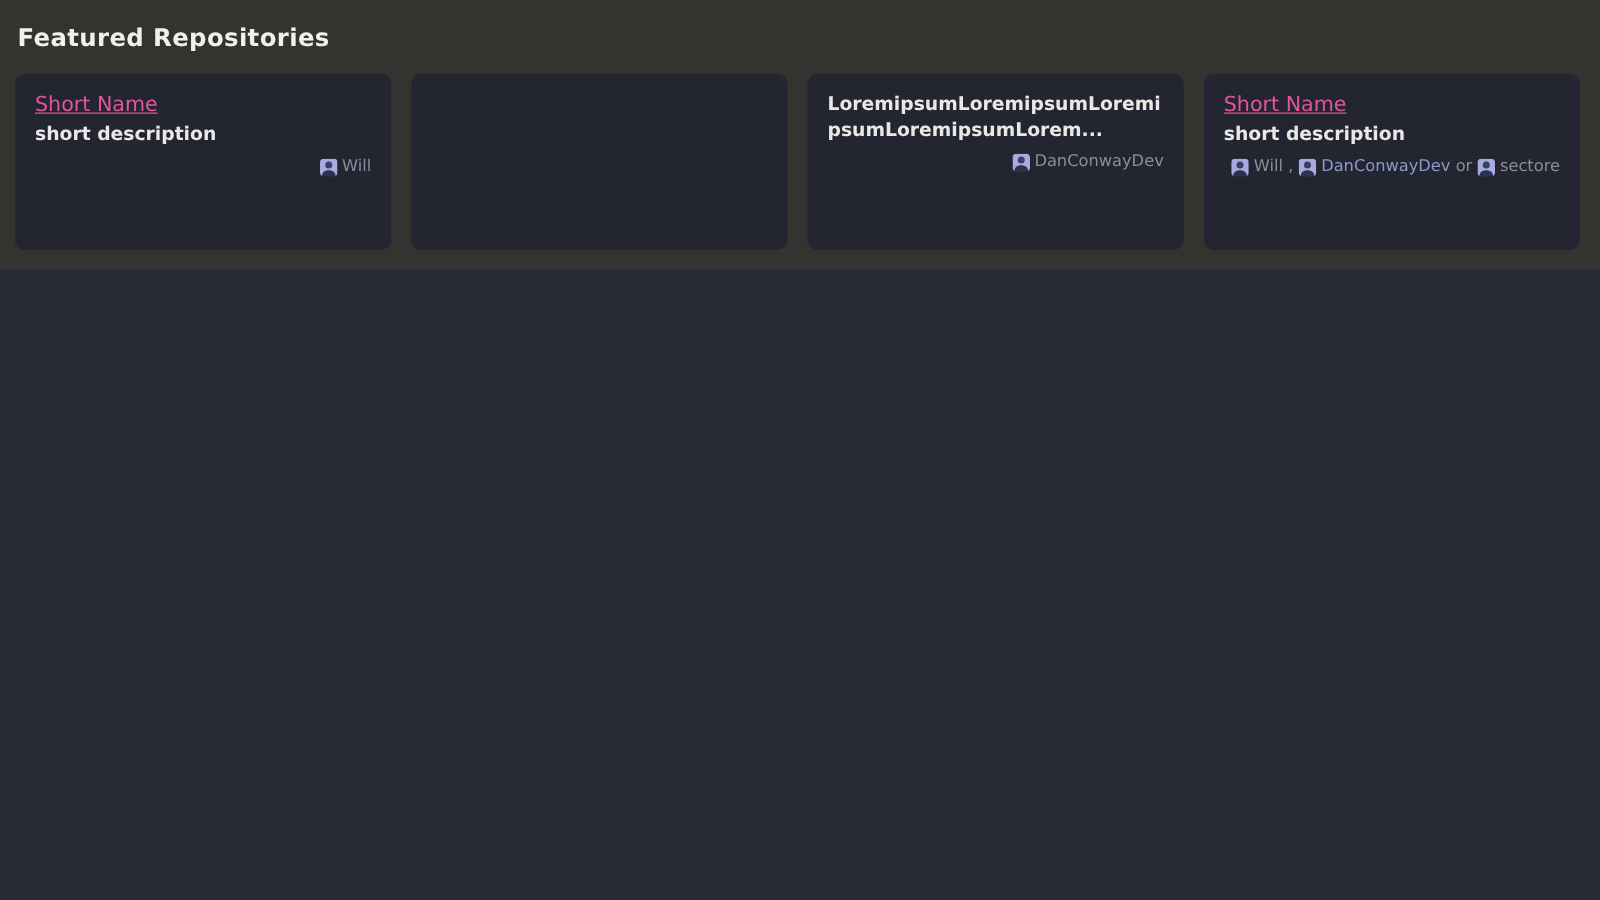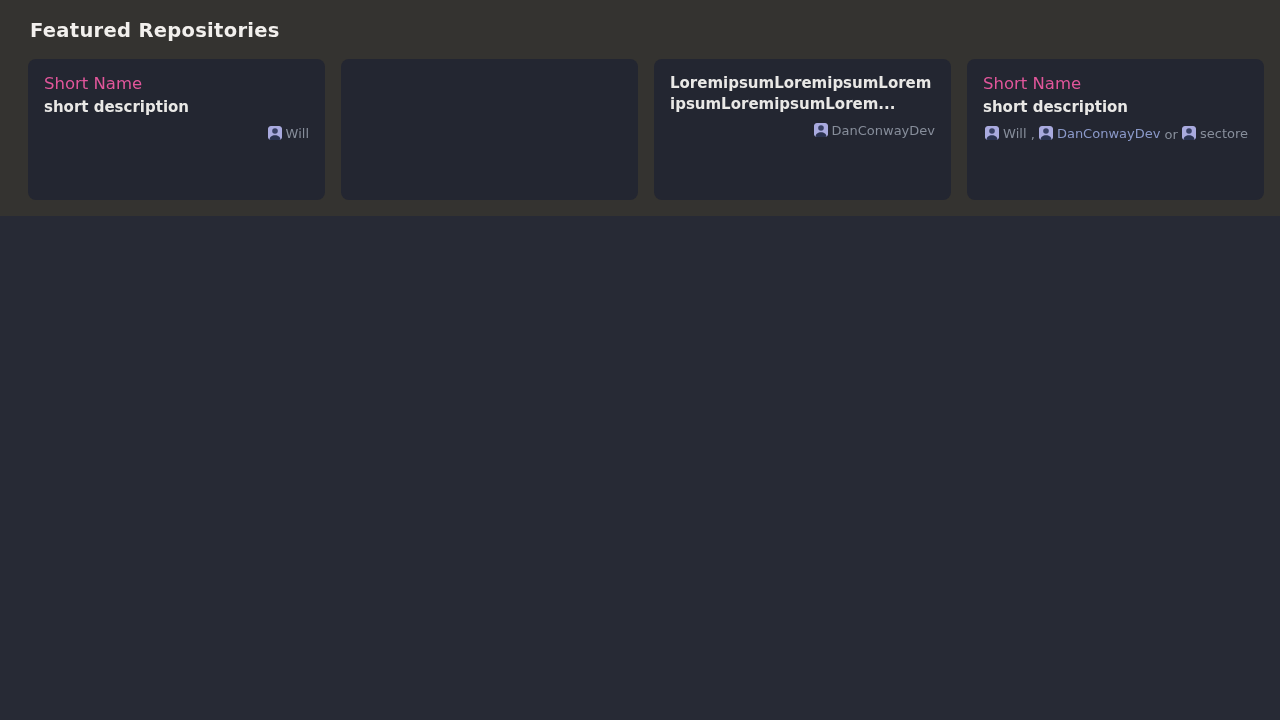--- a/index.html
+++ b/index.html
@@ -6,21 +6,21 @@
     margin: 0;
     padding: 0;
     width: 1280px;
     height: 720px;
     background: #272a35;
     font-family: "DejaVu Sans", "Liberation Sans", sans-serif;
     overflow: hidden;
   }
   .header-section {
     background: #343330;
-    padding: 16px 16px 16px 28px;
+    padding: 16px 16px 16px 12px;
   }
   .page-title {
     margin: 4px 2px 17px 2px;
     color: #f2f0ed;
     font-size: 19.5px;
     font-weight: bold;
     letter-spacing: 0.3px;
     line-height: 22px;
   }
   .cards-row {
@@ -37,40 +37,41 @@
     overflow: hidden;
   }
   .card-title {
     margin: 0;
     color: #e1569b;
     font-size: 16.5px;
     font-weight: 400;
     line-height: 24px;
     overflow-wrap: break-word;
     word-wrap: break-word;
+    text-decoration: underline;
   }
   .card-desc {
     margin: 1px 0 0 0;
     color: #e9e8e6;
     font-size: 15px;
     font-weight: 700;
     line-height: 20.5px;
     overflow-wrap: break-word;
     word-wrap: break-word;
   }
   .authors {
     margin-top: 8px;
     text-align: right;
     color: #878e9b;
     font-size: 13px;
     line-height: 16px;
   }
   .author {
     display: inline-flex;
-    align-items: flex-start;
+    align-items: center;
     gap: 4px;
     vertical-align: middle;
     cursor: pointer;
   }
   .sep {
     white-space: pre;
     vertical-align: middle;
   }
   .author-link .author-name {
     color: #8b99c9;

